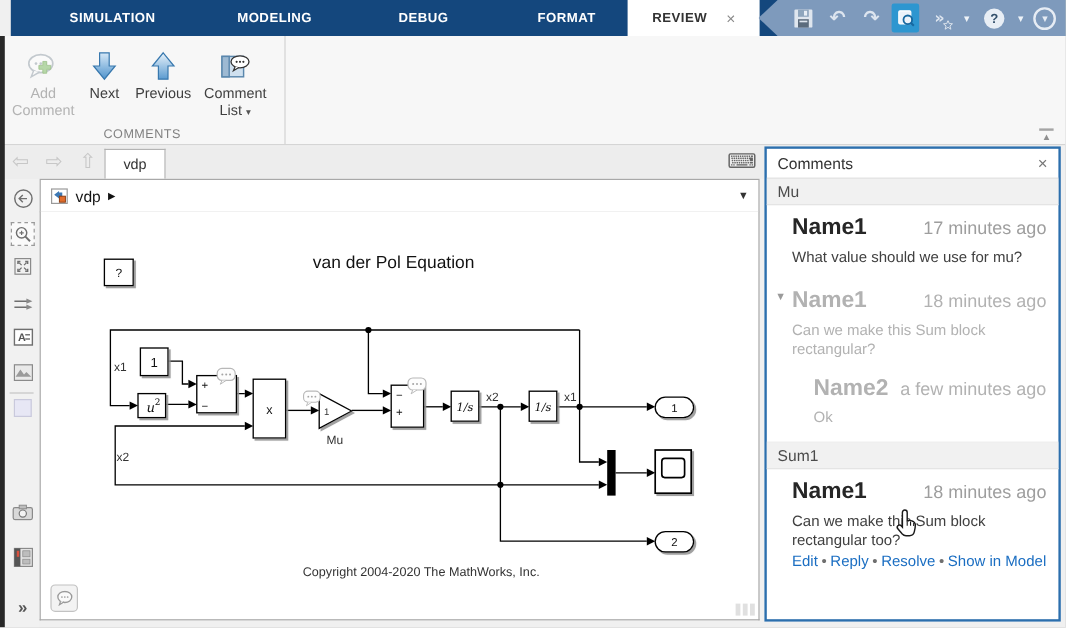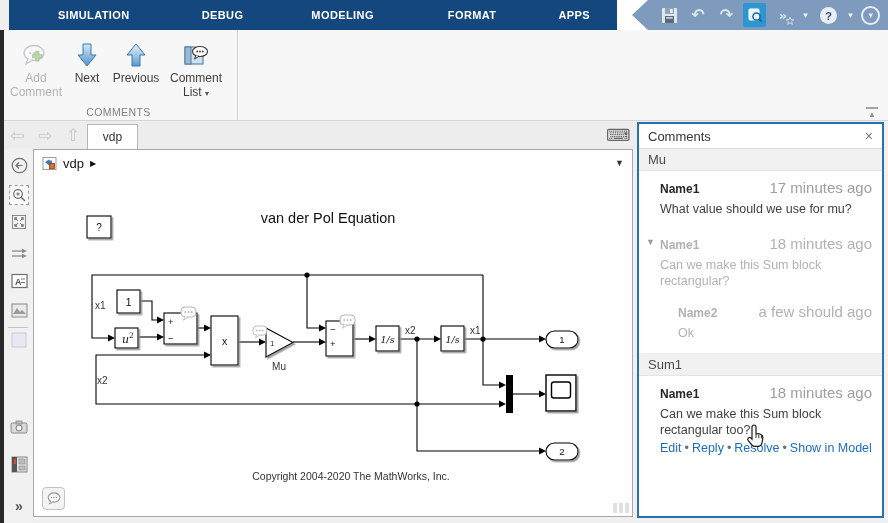--- a/index.html
+++ b/index.html
@@ -60,43 +60,42 @@
   .grip div { width:4px; height:10px; background:#e0e0e0; }
 
   
   .cpanel { position:absolute; left:637px; top:122px; width:247px; height:396px; background:#fff; border:2px solid #2c6fad; }
   .cp-head { height:25px; border-bottom:1px solid #dcdcdc; display:flex; align-items:center; padding:0 9px; font-size:13px; color:#333; }
   .cp-close { margin-left:auto; color:#777; font-size:14px; }
   .cgroup { height:22px; background:#f1f1f1; border-bottom:1px solid #e4e4e4; display:flex; align-items:center; padding:0 9px; font-size:13px; color:#4b4b4b; }
   .cgroup + .cthread { border-bottom:0; }
   .cthread { padding:8px 10px 10px 21px; border-bottom:1px solid #ececec; position:relative; }
   .crow { display:flex; align-items:baseline; }
-  .cauthor { font-weight:700; font-size:12px; color:#262626; }
+  .cauthor { font-weight:700; font-size:19px; color:#262626; }
   .ctime { margin-left:auto; font-size:15px; color:#9e9e9e; }
   .cbody { margin-top:5px; font-size:12.5px; color:#404040; line-height:16px; }
   .resolved .cauthor, .resolved .cbody, .resolved .ctime { color:#b2b2b2; }
   .ccollapse { position:absolute; left:7px; top:10px; font-size:9px; color:#9a9a9a; }
   .creply { margin:14px 0 2px 18px; }
   .cactions { margin-top:3px; font-size:12.5px; }
   .clink { color:#1b6ec2; }
   .cbullet { color:#6f6f6f; margin:0 3px; }
 
   .hand-cursor { position:absolute; left:746px; top:423px; z-index:60; }
 </style>
 </head>
 <body>
 
 <div class="app">
 
   <div class="tabbar">
     <div class="tab" style="margin-left:22px">SIMULATION</div>
+    <div class="tab" style="margin-left:14px">MODELING</div>
     <div class="tab" style="margin-left:18px">DEBUG</div>
-    <div class="tab" style="margin-left:14px">MODELING</div>
     <div class="tab" style="margin-left:20px">FORMAT</div>
-    <div class="tab" style="margin-left:8px">APPS</div>
     <div class="tab active">
       <span>REVIEW</span>
       <span class="closex">×</span>
     </div>
   </div>
 
   <div class="qat">
     <div class="qicon">
       <svg width="17" height="17" viewBox="0 0 17 17">
           <rect x="1" y="1" width="15" height="15" rx="1" fill="#dfe6ee"></rect>
@@ -462,21 +461,21 @@
     <div class="cthread resolved" style="min-height:96px">
       <span class="ccollapse">▼</span>
       <div class="crow">
         <span class="cauthor">Name1</span>
         <span class="ctime">18 minutes ago</span>
       </div>
       <div class="cbody">Can we make this Sum block rectangular?</div>
       <div class="creply">
         <div class="crow">
           <span class="cauthor">Name2</span>
-          <span class="ctime">a few should ago</span>
+          <span class="ctime">a few minutes ago</span>
         </div>
         <div class="cbody">Ok</div>
       </div>
     </div>
 
     <div class="cgroup">Sum1</div>
     <div class="cthread" style="border-bottom:none">
       <div class="crow">
         <span class="cauthor">Name1</span>
         <span class="ctime">18 minutes ago</span>

